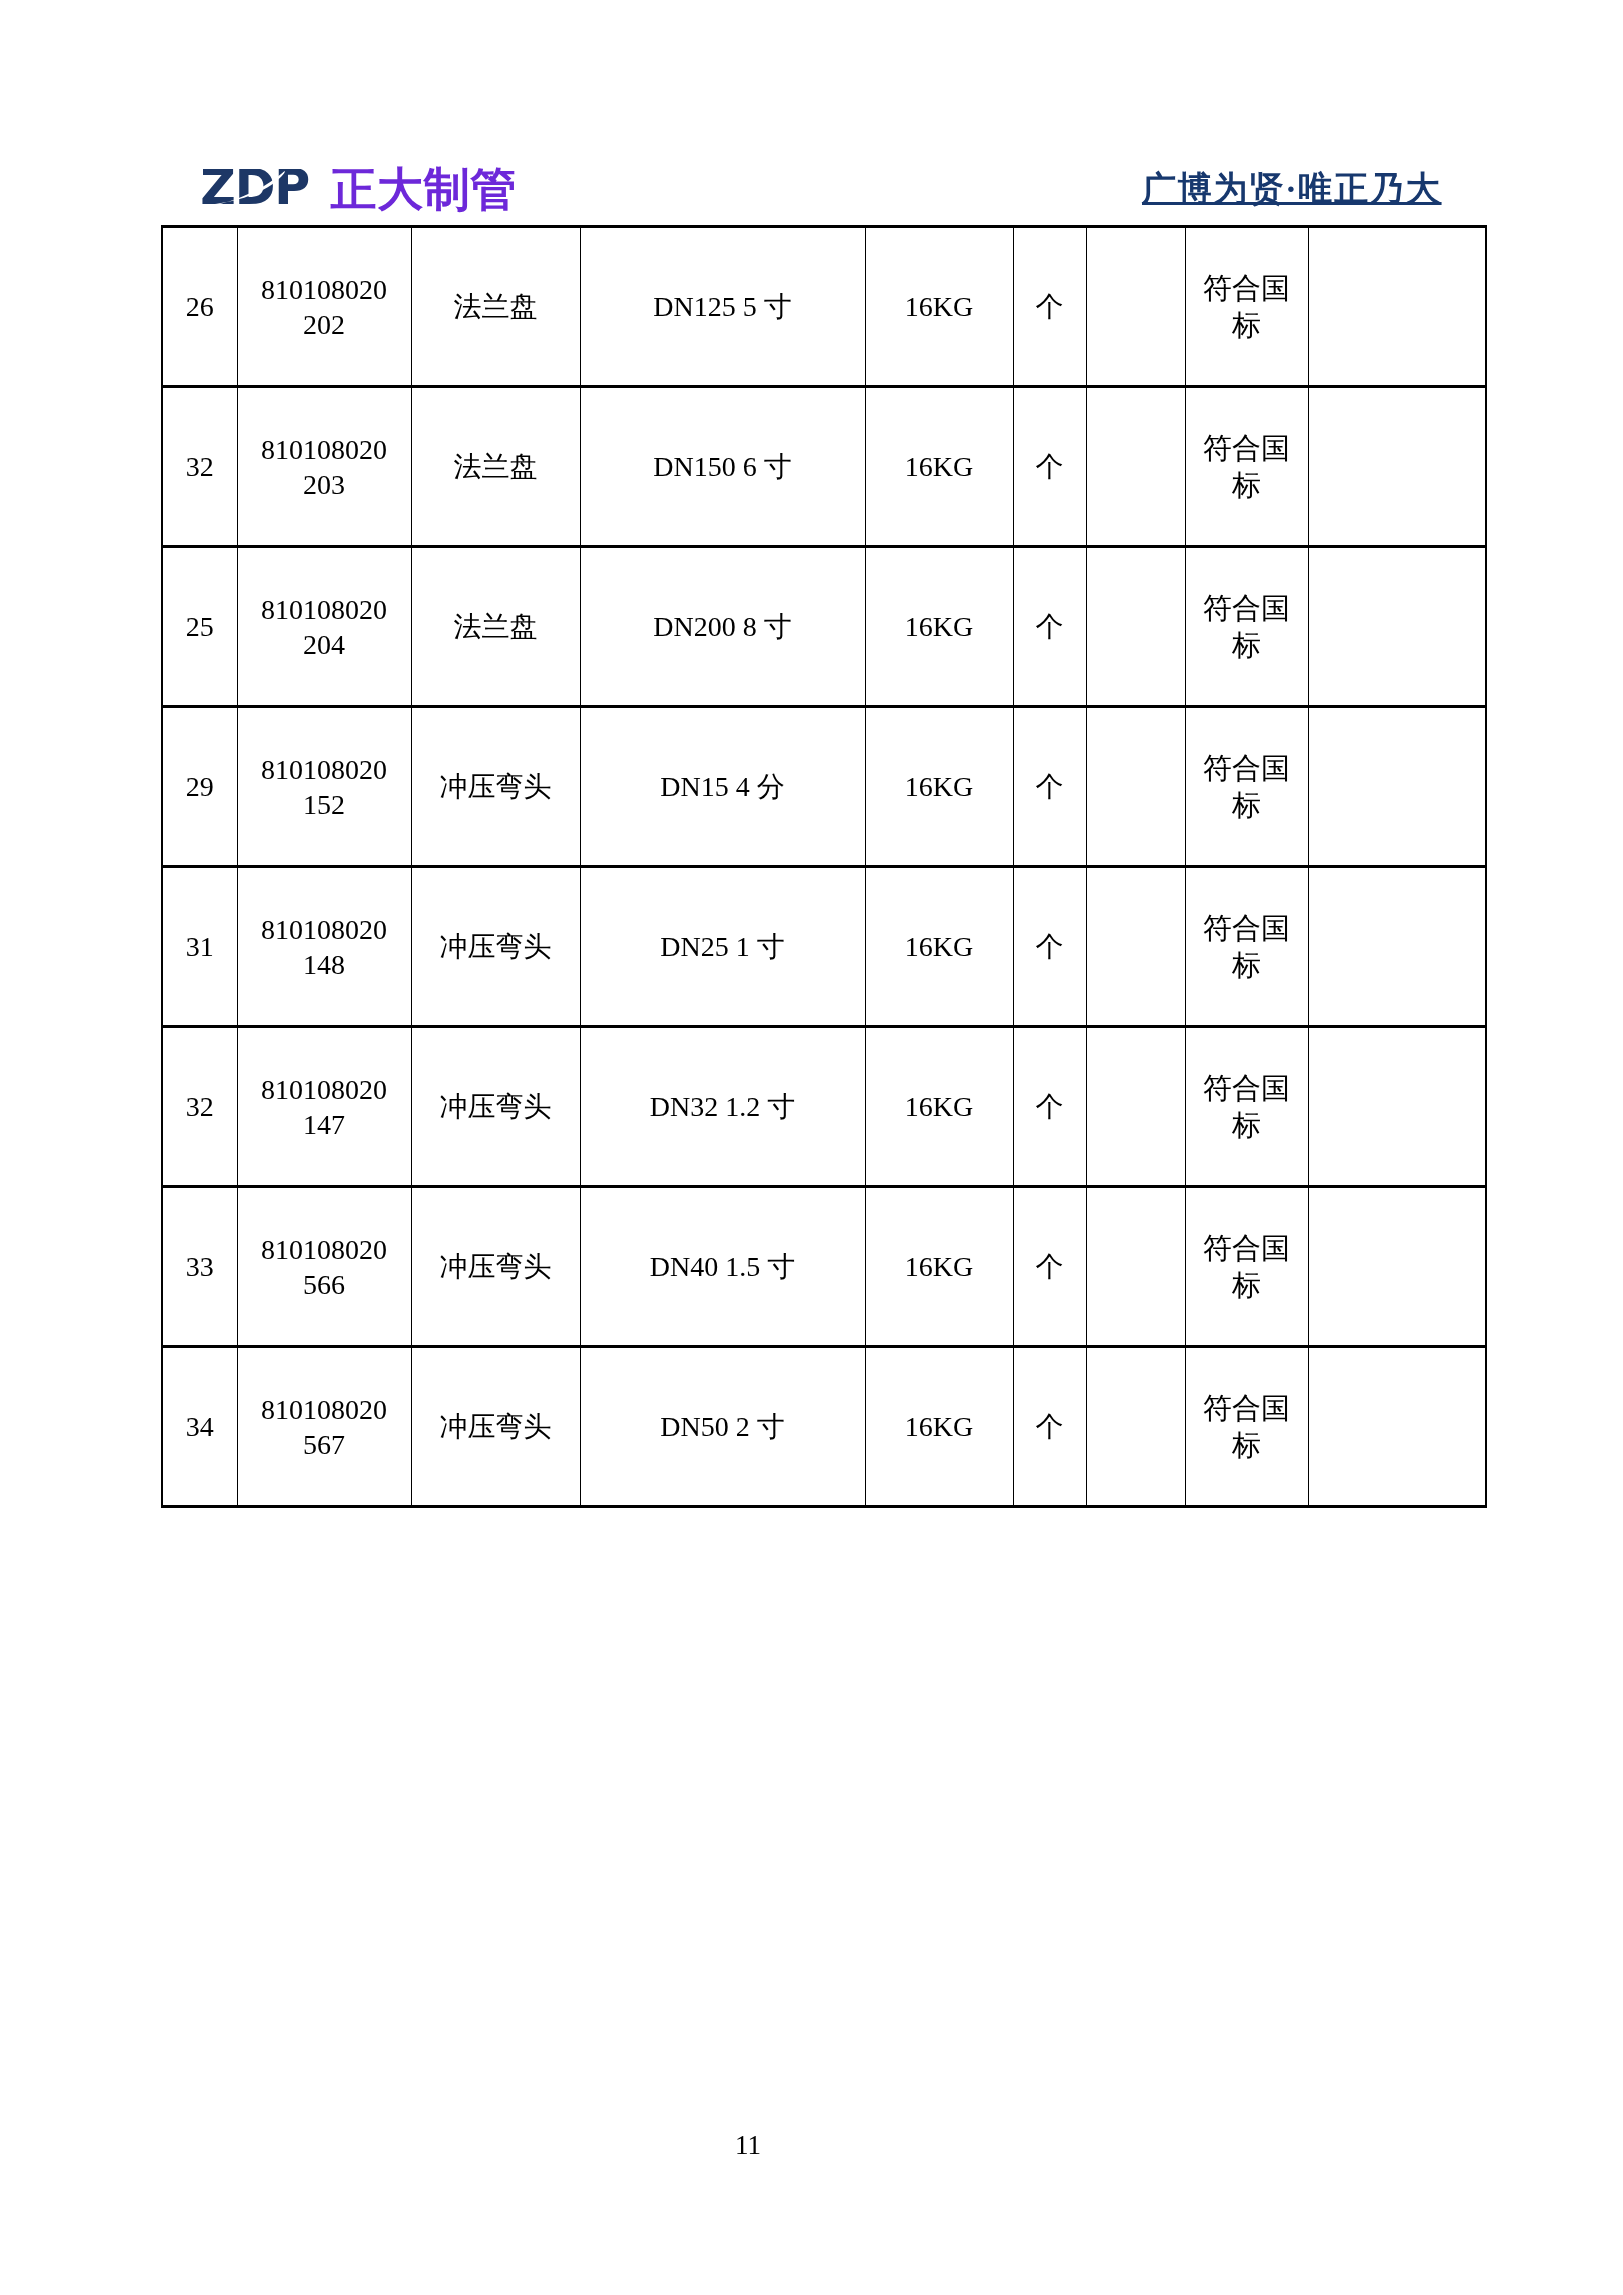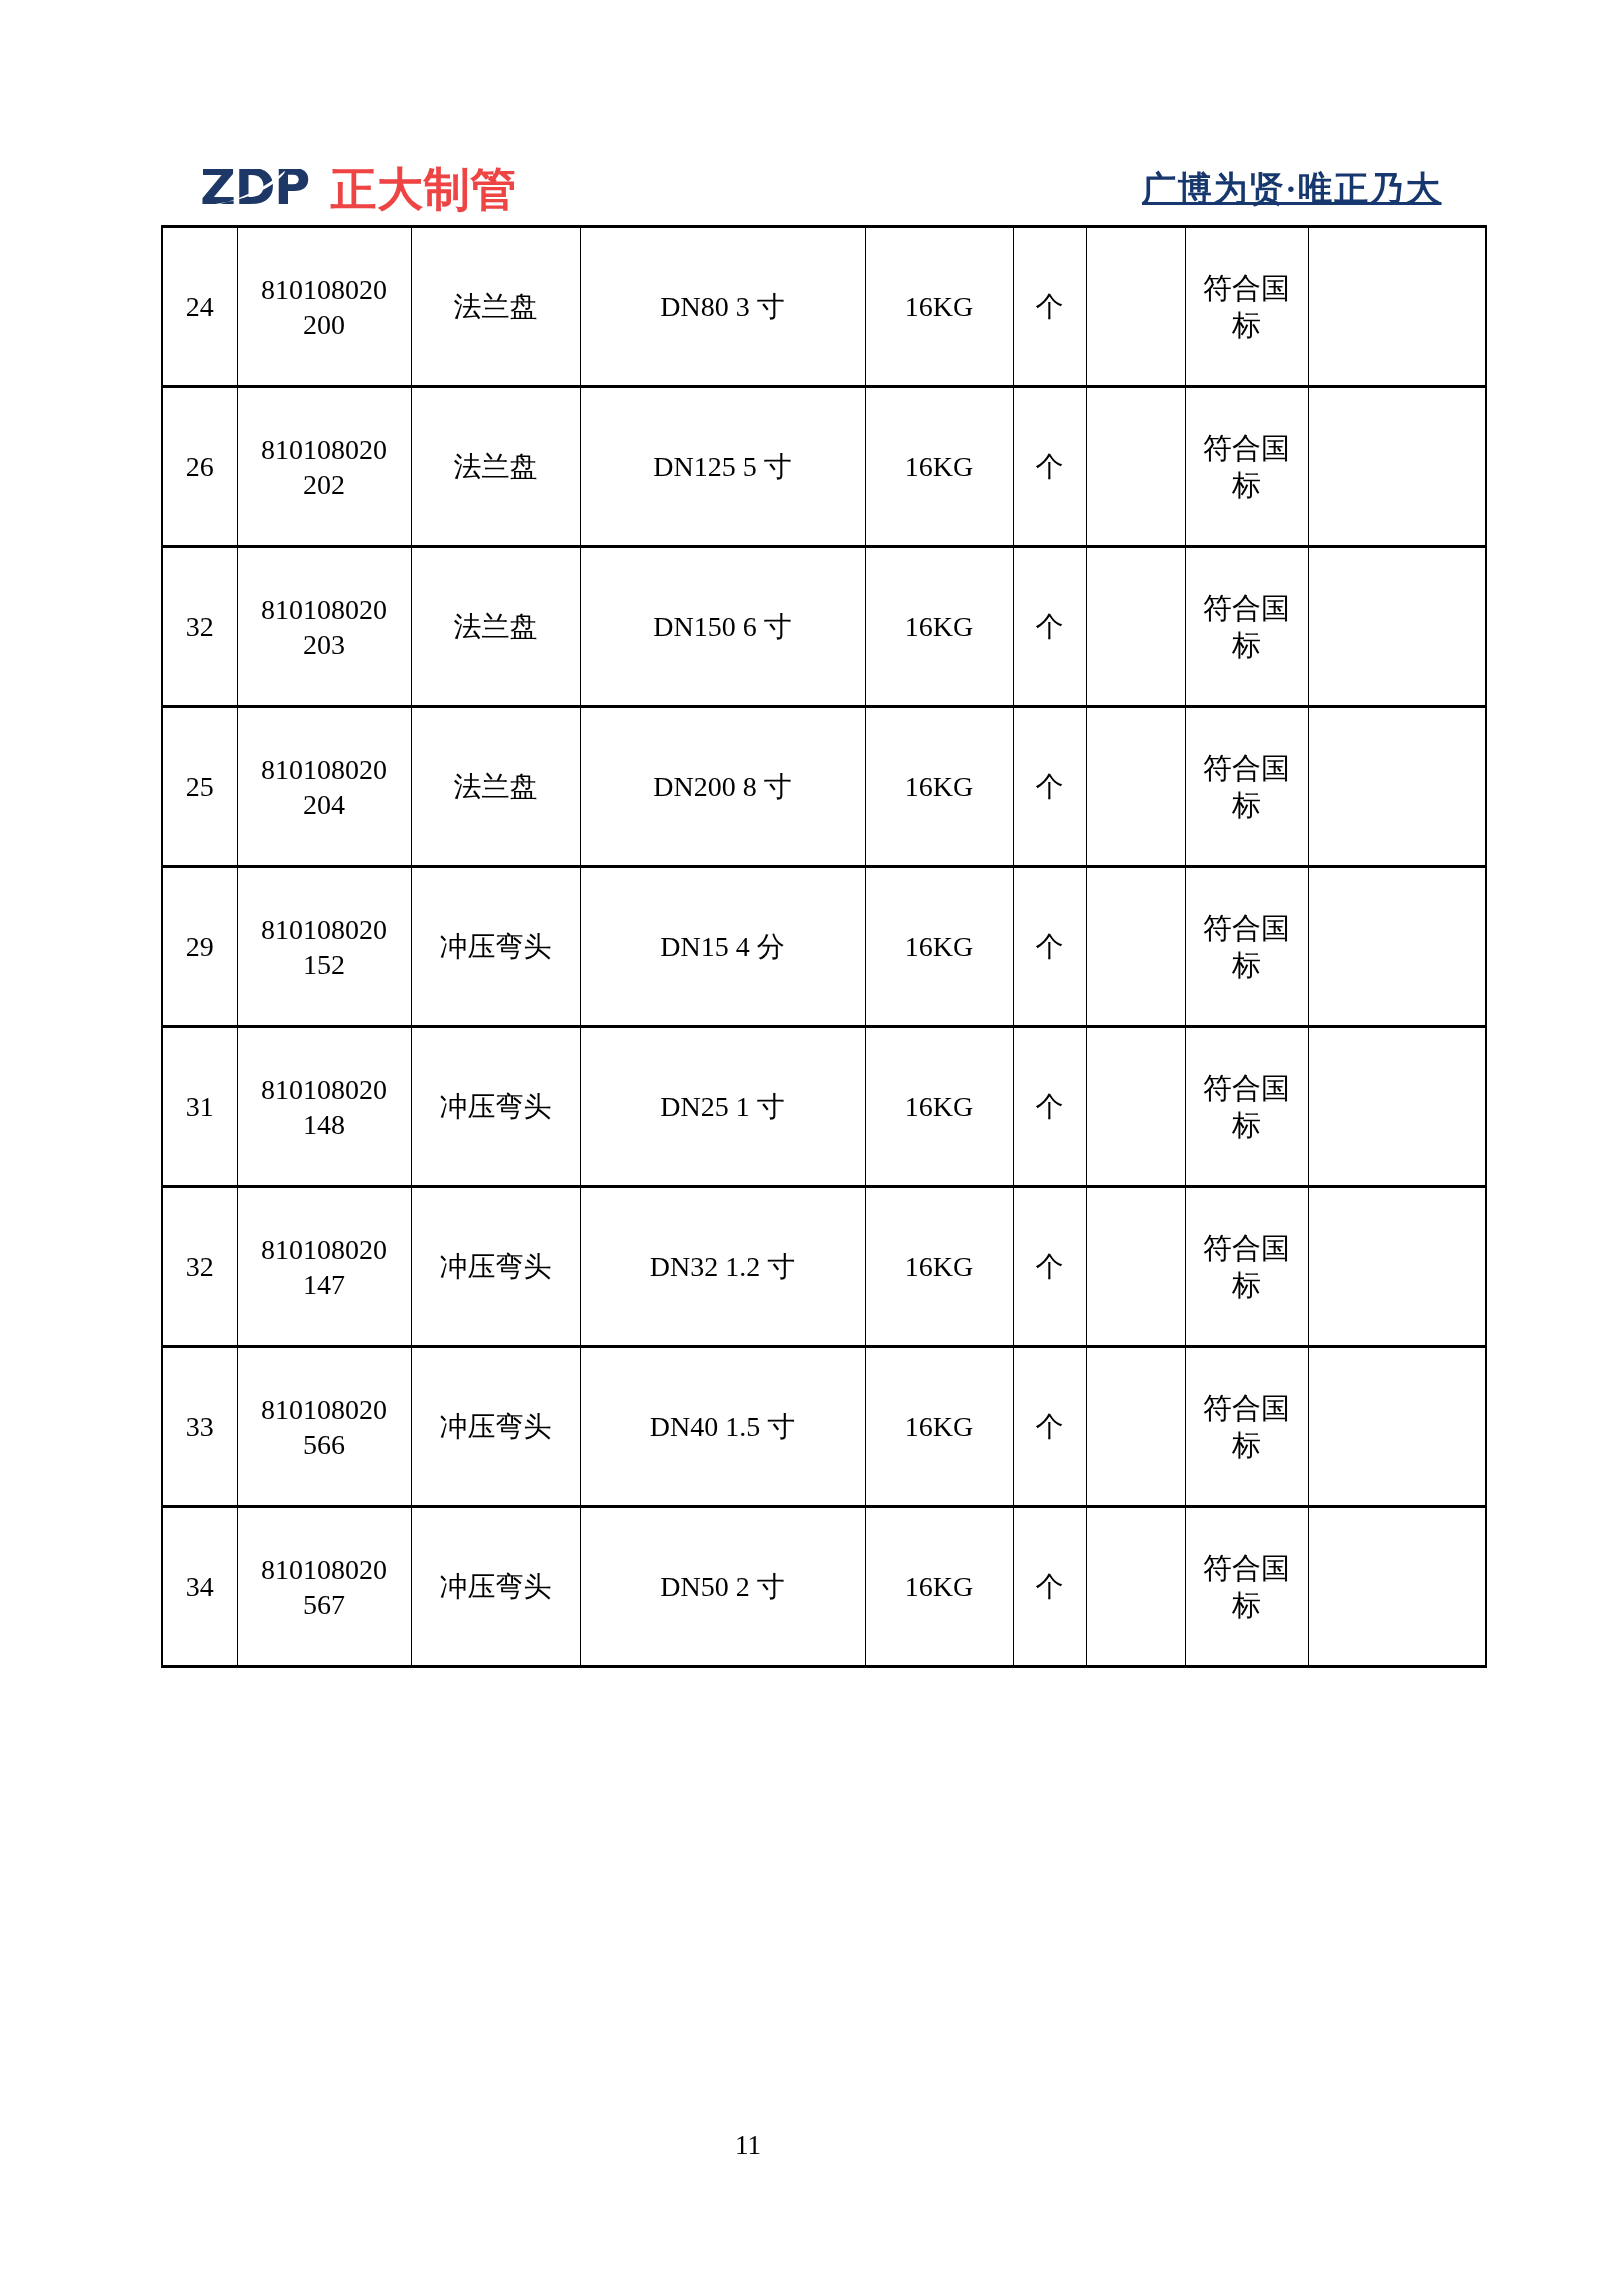--- a/index.html
+++ b/index.html
@@ -23,21 +23,21 @@
     align-items: flex-start;
     gap: 17.5px;
   }
   .zdp-mark { width: 111px; height: 40px; margin-top: 4.7px; display: block; }
   .brand-name {
     font-family: "DejaVu Sans", "Liberation Sans", sans-serif;
     font-weight: 900;
     font-size: 46px;
     line-height: 47px;
     letter-spacing: 0.6px;
-    color: #ef4444;
+    color: #6d28d9;
     margin-top: 2.3px;
     white-space: nowrap;
   }
   .tagline {
     position: absolute;
     left: 1142px;
     top: 145px;
     width: 304px;
     font-family: "Liberation Serif", "DejaVu Serif", serif;
     font-weight: bold;
@@ -112,33 +112,20 @@
         <col style="width:169px">
       <col style="width:285px">
         <col style="width:148px">
         <col style="width:73px">
       <col style="width:99px">
         <col style="width:123px">
         <col style="width:178px">
     </colgroup>
     <tbody>
 
-        <tr>
-          <td>24</td>
-          <td class="twoline">810108020
-200</td>
-          <td class="cjk">法兰盘</td>
-          <td>DN80 3 寸</td>
-          <td>16KG</td>
-          <td class="cjk">个</td>
-          <td></td>
-          <td class="twoline cjk">符合国
-标</td>
-          <td></td>
-        </tr>
 
 
         <tr>
           <td>26</td>
           <td class="twoline">810108020
 202</td>
           <td class="cjk">法兰盘</td>
           <td>DN125 5 寸</td>
           <td>16KG</td>
           <td class="cjk">个</td>

